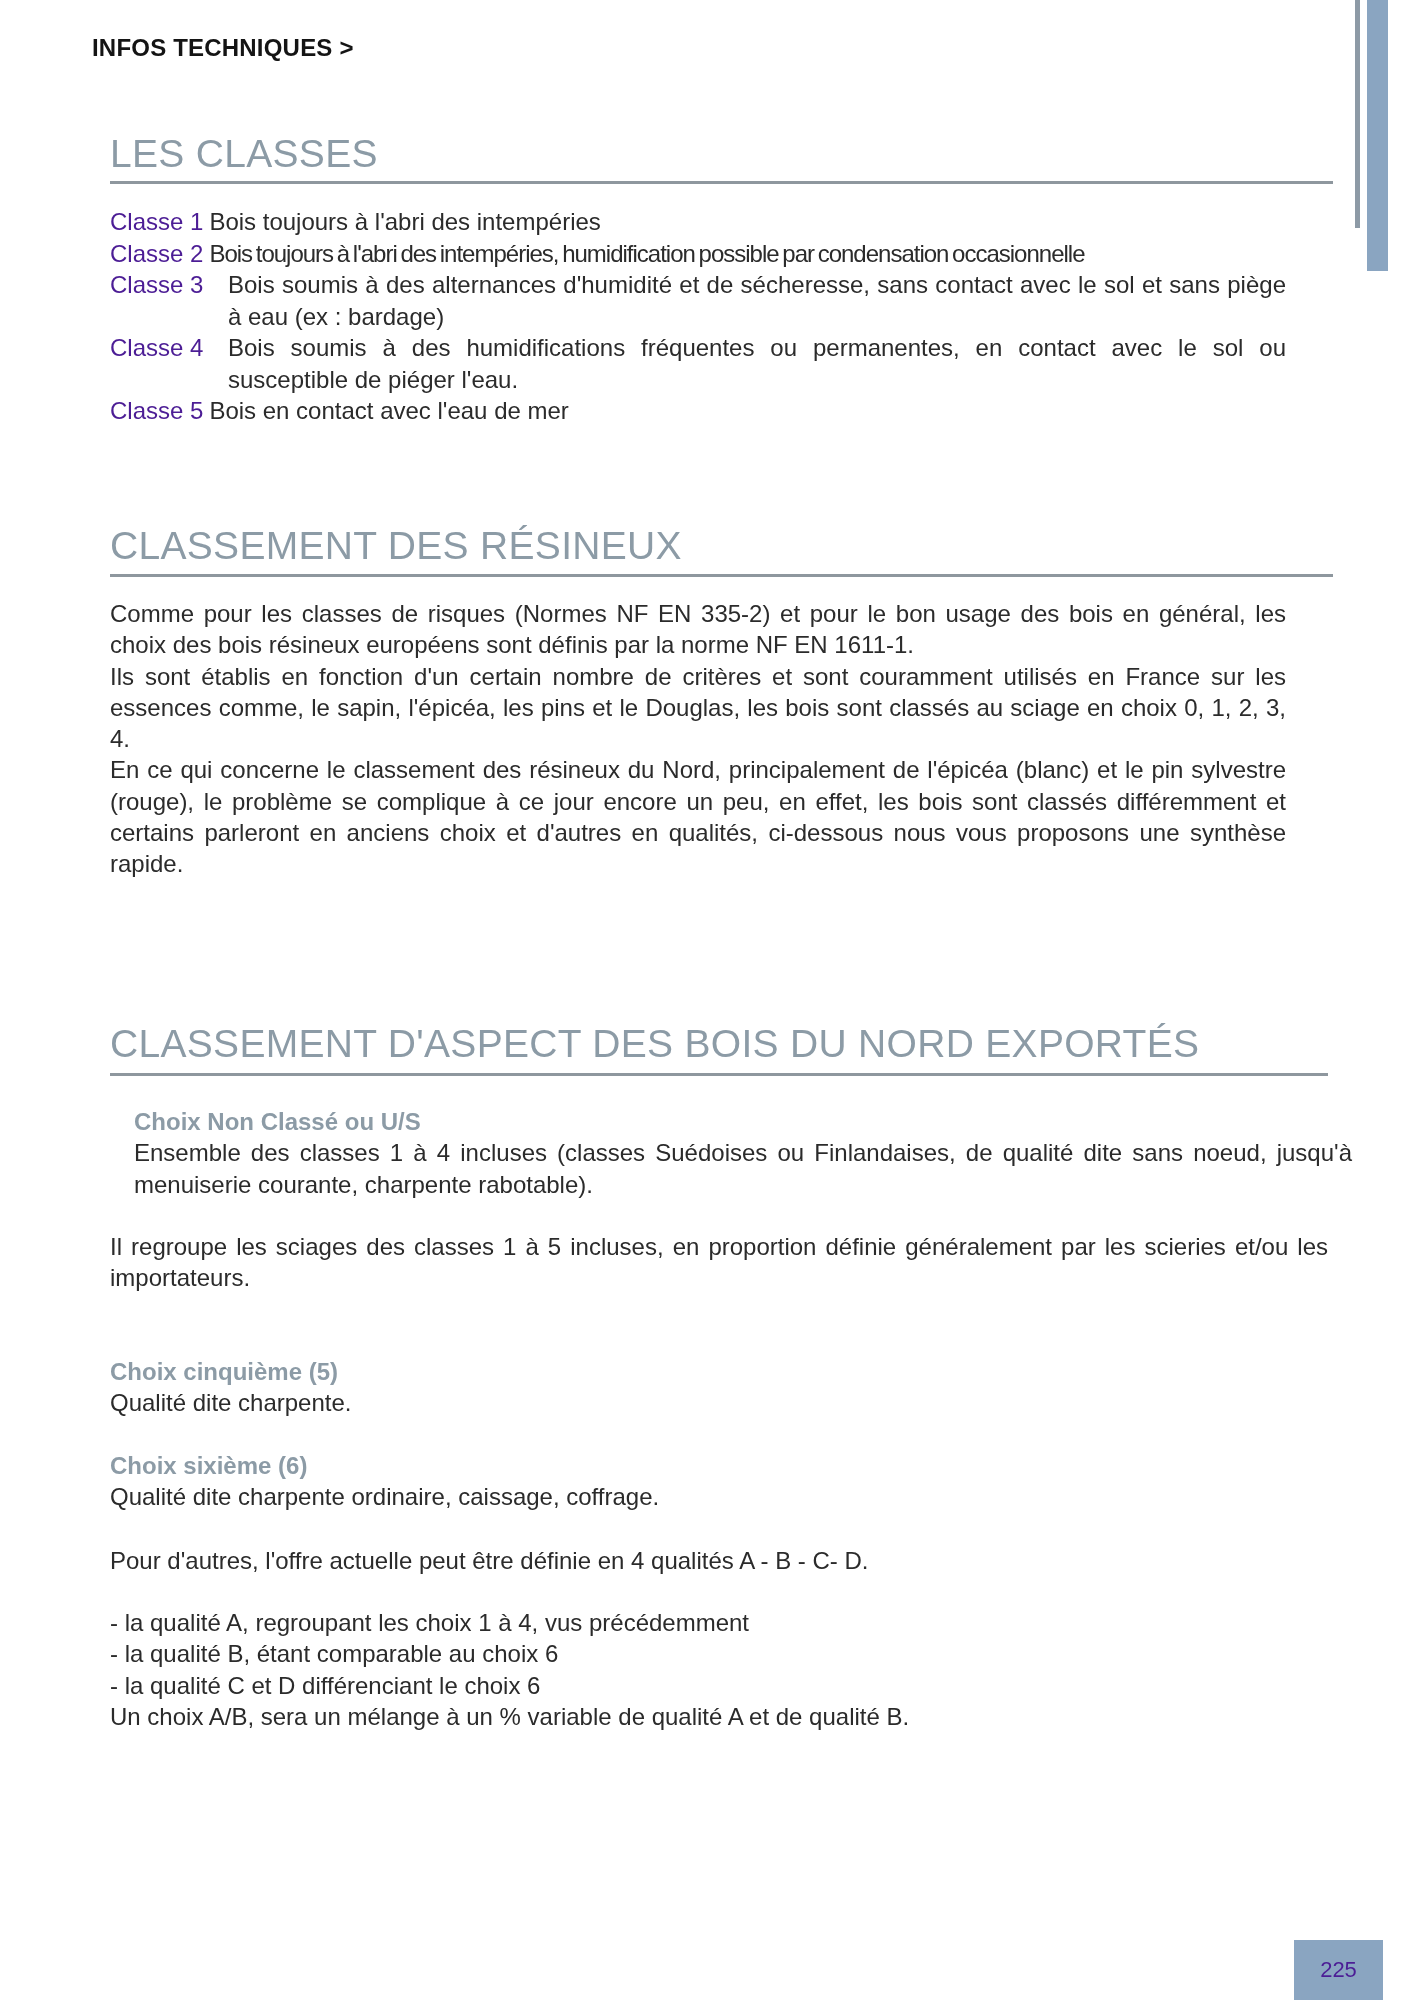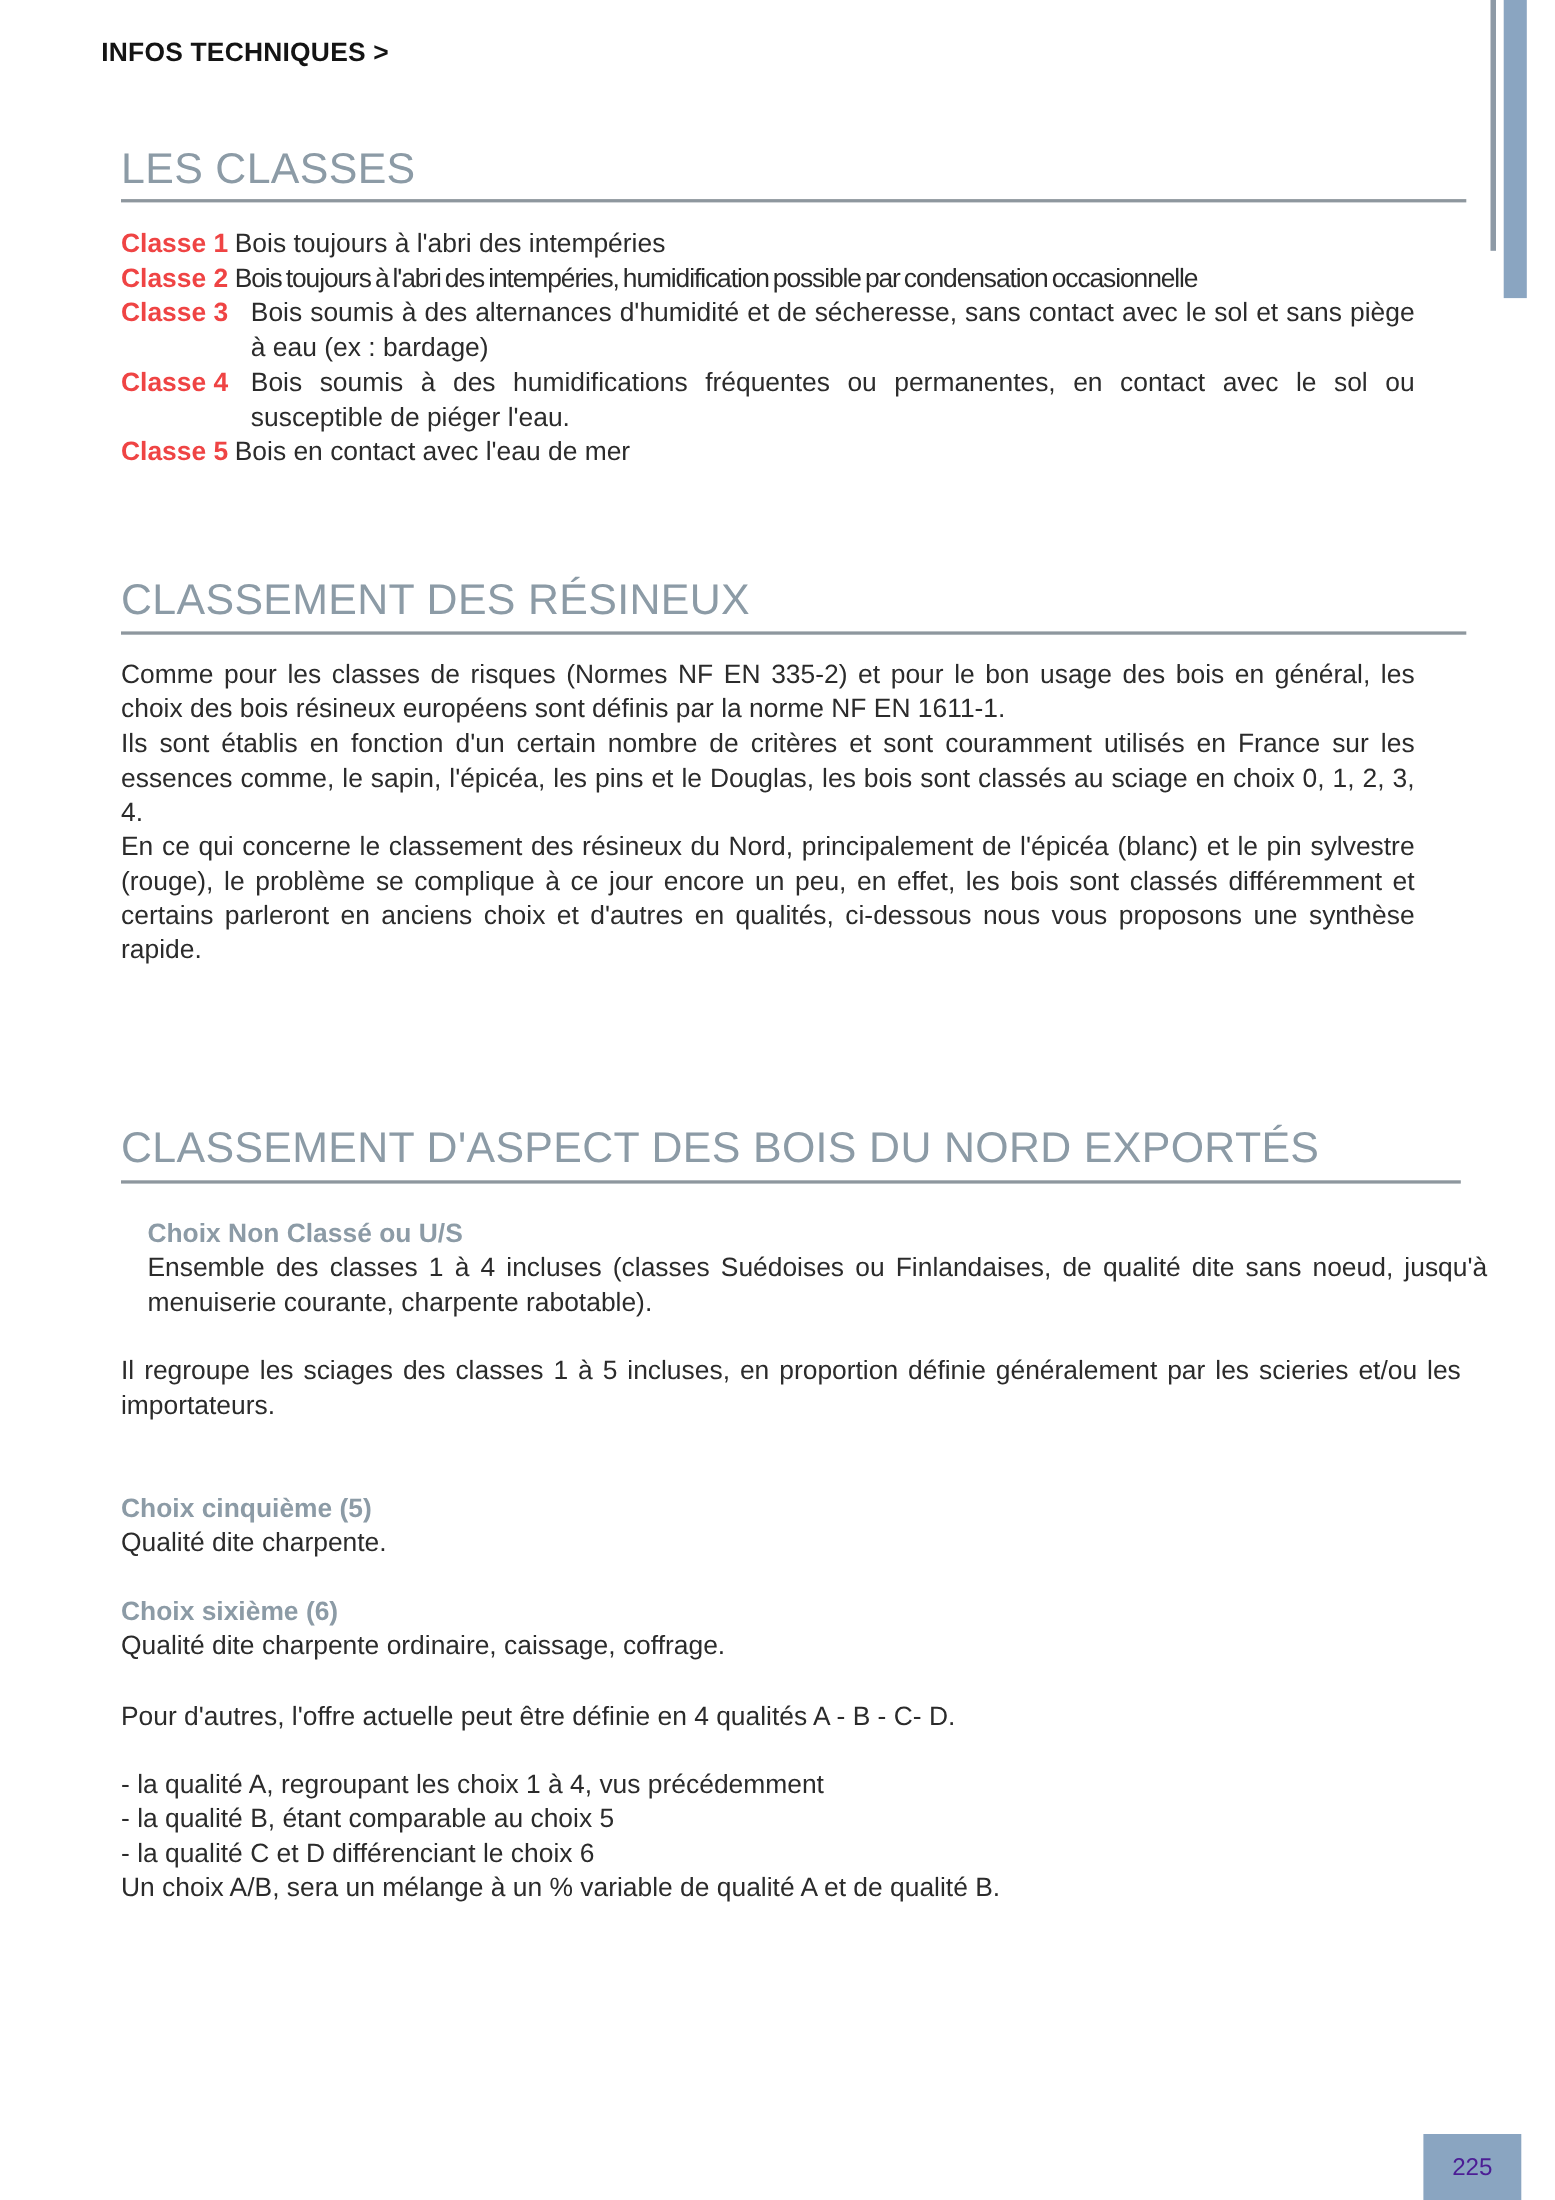--- a/index.html
+++ b/index.html
@@ -16,21 +16,21 @@
     font-size: 24px; font-weight: bold; color: #141414; letter-spacing: 0.2px;
   }
   .section-title {
     position: absolute; left: 110px;
     font-size: 39px; color: #8c9ba6; font-weight: normal; letter-spacing: 0.3px;
     white-space: nowrap;
   }
   .section-rule { position: absolute; left: 110px; height: 3px; background: #8e979e; }
   .classes-list { position: absolute; left: 110px; top: 206px; width: 1176px; font-size: 24px; line-height: 31.5px; }
   .class-row { display: flex; }
-  .class-label { color: #ef4444; font-weight: bold; white-space: nowrap; }
+  .class-label { color: #4c1d95; font-weight: normal; white-space: nowrap; }
   .class-text { padding-left: 6px; }
   .class-row.wrap .class-label { width: 110px; flex: 0 0 110px; }
   .class-row.wrap .class-text { padding-left: 8px; text-align: justify; }
   .class-row.tight .class-text { letter-spacing: -1.0px; word-spacing: -2px; }
   .para { position: absolute; left: 110px; width: 1176px; font-size: 24px; line-height: 31.3px; text-align: justify; }
   .para p { margin: 0; }
   .sub { position: absolute; left: 110px; width: 1218px; font-size: 24px; line-height: 31.3px; }
   .sub .sub-title { color: #8c9ba6; font-weight: bold; }
   .sub p { margin: 0; text-align: justify; }
   .page-num {
@@ -103,18 +103,18 @@
   <div class="sub-title">Choix sixième (6)</div>
   <p>Qualité dite charpente ordinaire, caissage, coffrage.</p>
 </div>
 
 <div class="sub" style="top:1545px;">
   <p>Pour d'autres, l'offre actuelle peut être définie en 4 qualités A - B - C- D.</p>
 </div>
 
 <div class="sub" style="top:1607px;">
   <div>- la qualité A, regroupant les choix 1 à 4, vus précédemment</div>
-  <div>- la qualité B, étant comparable au choix 5</div>
+  <div>- la qualité B, étant comparable au choix 6</div>
   <div>- la qualité C et D différenciant le choix 6</div>
   <div>Un choix A/B, sera un mélange à un % variable de qualité A et de qualité B.</div>
 </div>
 
 <div class="page-num">225</div>
 
 </body></html>

